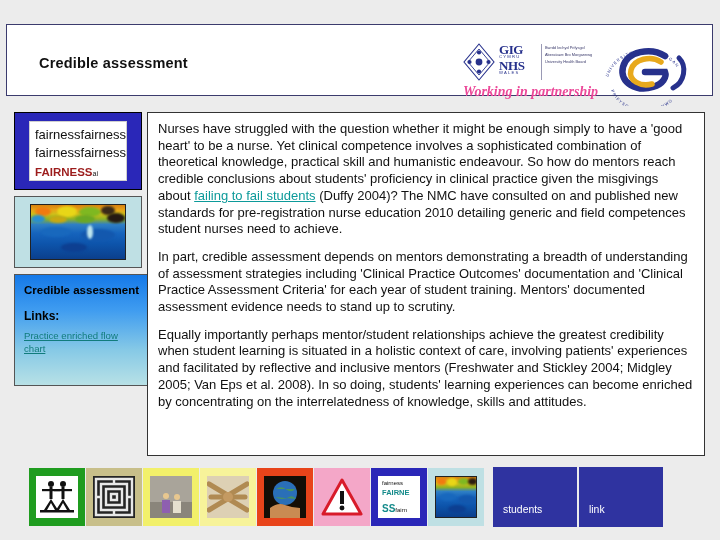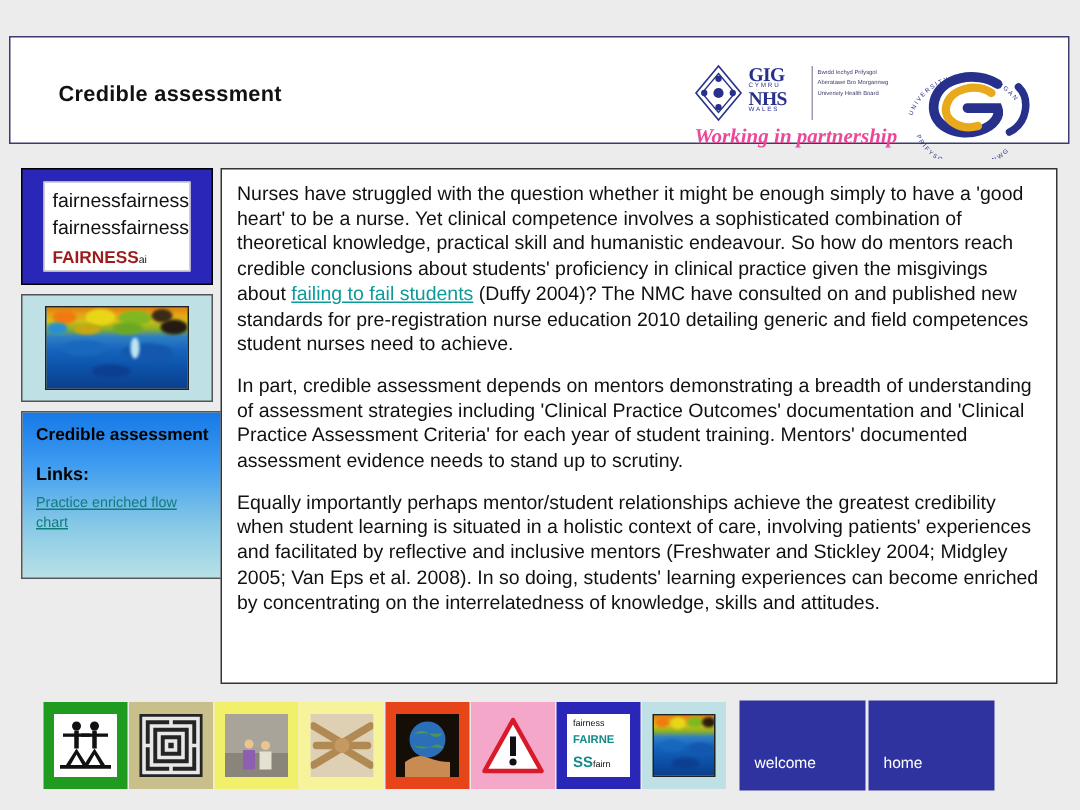--- a/index.html
+++ b/index.html
@@ -511,15 +511,15 @@
       <div class="blot" style="left:32px;top:1px;width:9px;height:7px;background:#2a1c10;"></div>
       <div class="blot" style="left:4px;top:16px;width:16px;height:8px;background:#1868bd;"></div>
       <div class="blot" style="left:22px;top:18px;width:18px;height:9px;background:#1358ae;"></div>
       <div class="blot" style="left:12px;top:28px;width:18px;height:8px;background:#0d3f91;"></div>
     </div>
   </div>
 
 </div>
 
 <div id="nav-buttons">
-  <button class="nav-btn">welcome</button>
-  <button class="nav-btn">home</button>
+  <button class="nav-btn">students</button>
+  <button class="nav-btn">link</button>
 </div>
 
 </body></html>

